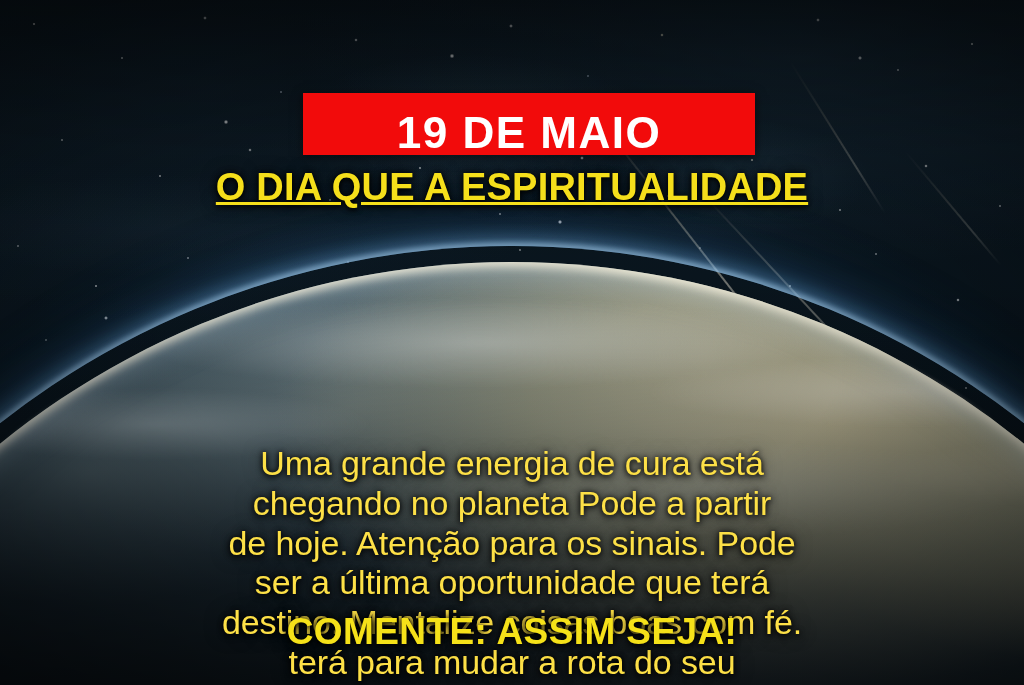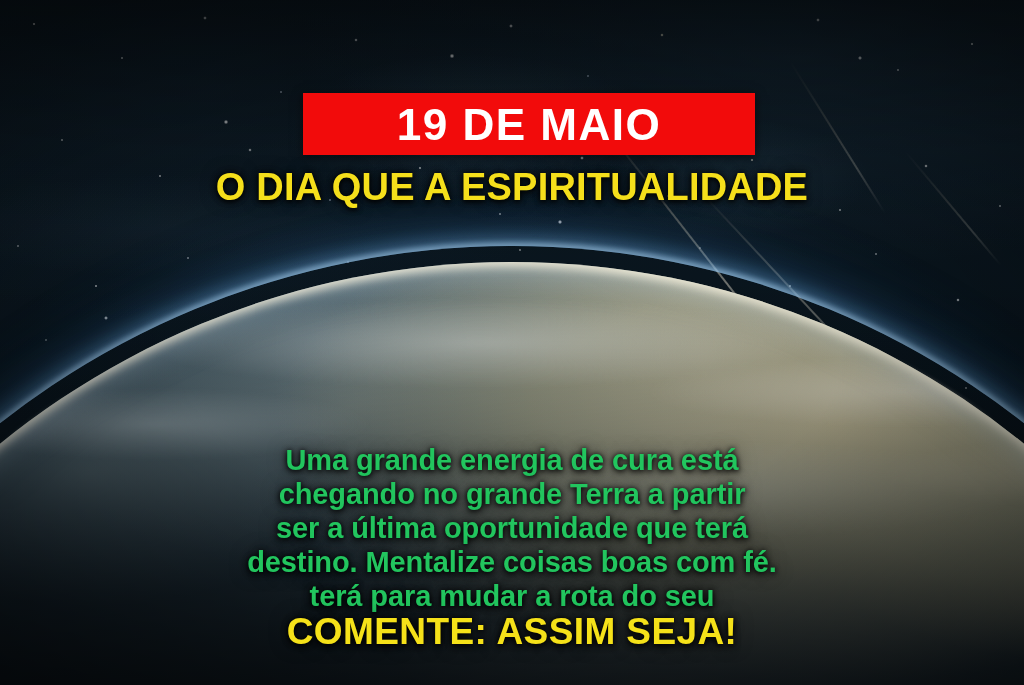--- a/index.html
+++ b/index.html
@@ -202,21 +202,21 @@
   }
 
   .date-banner {
     position: absolute;
     left: 303px;
     top: 93px;
     width: 452px;
     height: 62px;
     background: #f20b0b;
     display: flex;
-    align-items: center;
+    align-items: flex-end;
     justify-content: center;
     box-shadow: 0 2px 10px rgba(0,0,0,.55);
   }
   .date-banner-text {
     color: #ffffff;
     font-size: 45px;
     font-weight: bold;
     letter-spacing: 1.5px;
     line-height: 1;
     white-space: nowrap;
@@ -231,32 +231,33 @@
     width: 920px;
     color: #f5df1b;
     font-size: 38px;
     font-weight: bold;
     line-height: 1.13;
     letter-spacing: .2px;
     text-shadow:
       0 0 6px rgba(0,0,0,.75),
       0 2px 5px rgba(0,0,0,.85),
       0 0 16px rgba(0,0,0,.55);
+    text-decoration: underline;
   }
   .headline .hl-line { display: block; white-space: nowrap; }
 
   .body-copy {
     position: absolute;
     left: 50%;
     transform: translateX(-50%);
     top: 444px;
     width: 880px;
-    color: #22c55e;
-    font-size: 29px;
-    font-weight: bold;
+    color: #fde047;
+    font-size: 34px;
+    font-weight: normal;
     line-height: 1.17;
     letter-spacing: -.1px;
     text-shadow:
       0 0 5px rgba(0,0,0,.80),
       0 2px 6px rgba(0,0,0,.85),
       0 0 18px rgba(0,0,0,.60);
   }
   .body-copy .bc-line { display: block; white-space: nowrap; }
 
   .cta {
@@ -307,21 +308,22 @@
     <div class="date-banner">
       <span class="date-banner-text">19 DE MAIO</span>
     </div>
 
     <div class="headline">
       <span class="hl-line">O DIA QUE A ESPIRITUALIDADE</span>
     </div>
 
     <div class="body-copy">
       <span class="bc-line">Uma grande energia de cura está</span>
-      <span class="bc-line">chegando no grande Terra a partir</span>
+      <span class="bc-line">chegando no planeta Pode a partir</span>
+      <span class="bc-line">de hoje. Atenção para os sinais. Pode</span>
       <span class="bc-line">ser a última oportunidade que terá</span>
       <span class="bc-line">destino. Mentalize coisas boas com fé.</span>
       <span class="bc-line">terá para mudar a rota do seu</span>
     </div>
 
     <div class="cta">COMENTE: ASSIM SEJA!</div>
 
   </div>
 </div>
 

